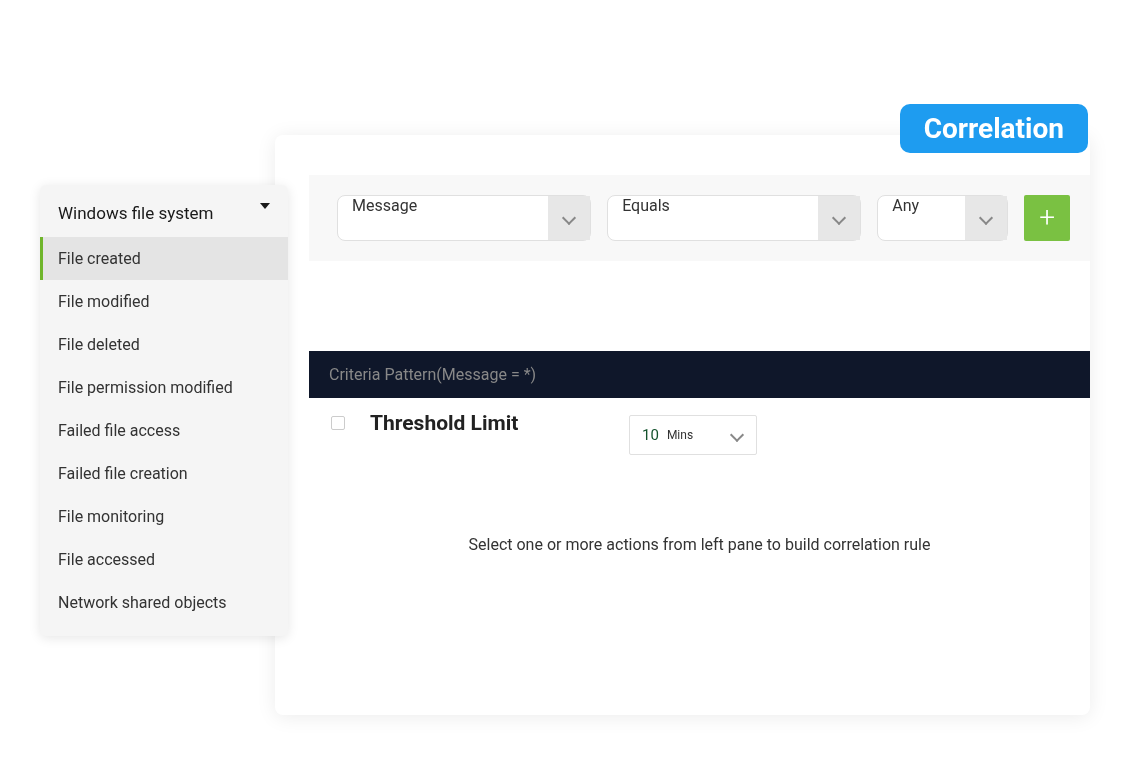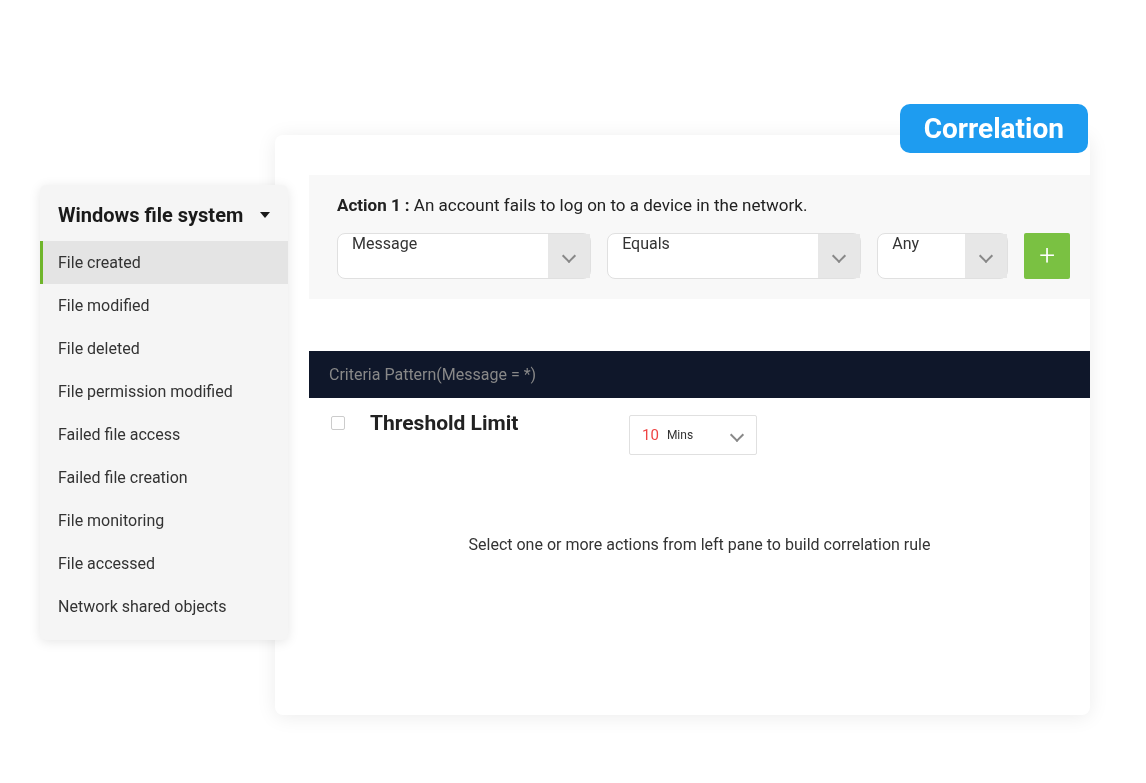--- a/index.html
+++ b/index.html
@@ -49,25 +49,25 @@
       left: 40px;
       width: 248px;
       background: #f5f5f5;
       border-radius: 6px;
       box-shadow: 0 2px 12px rgba(0,0,0,0.1);
       z-index: 5;
       padding-bottom: 12px;
     }
     .sidebar-header {
       display: flex;
-      align-items: center;
+      align-items: flex-start;
       justify-content: space-between;
       padding: 18px 18px 14px 18px;
-      font-weight: 700;
-      font-size: 20px;
+      font-weight: 400;
+      font-size: 17px;
       color: #1a1a1a;
       cursor: pointer;
     }
     .caret-down {
       width: 0;
       height: 0;
       border-left: 5px solid transparent;
       border-right: 5px solid transparent;
       border-top: 6px solid #1a1a1a;
     }
@@ -212,21 +212,21 @@
       border: 1px solid #e0e0e0;
       background: #fff;
       display: flex;
       align-items: center;
       padding: 0 12px;
       cursor: pointer;
       border-radius: 2px;
     }
     .mins-select .mins-value {
       font-size: 15px;
-      color: #ef4444;
+      color: #14532d;
       margin-right: 8px;
     }
     .mins-select .mins-unit {
       font-size: 12px;
       color: #333;
       flex: 1;
     }
     .hint-text {
       position: absolute;
       top: 400px;
@@ -240,23 +240,20 @@
 </head>
 <body>
 
 <div class="canvas">
 
   <div class="correlation-badge">Correlation</div>
 
   <div class="main-card">
 
     <div class="action-panel">
-      <div class="action-title-row">
-        <span class="action-title-bold">Action 1 :</span><span> An account fails to log on to a device in the network.</span>
-      </div>
       <div class="action-controls">
         <div class="select-box select-message">
           <span class="label">Message</span>
           <span class="chevron-section">
               <span class="chevron"></span>
             </span>
         </div>
         <div class="select-box select-equals">
           <span class="label">Equals</span>
           <span class="chevron-section">

